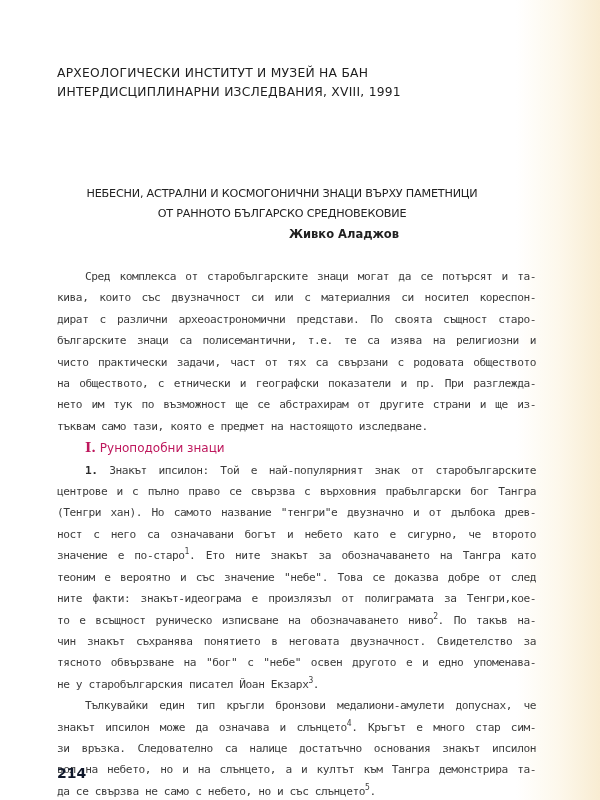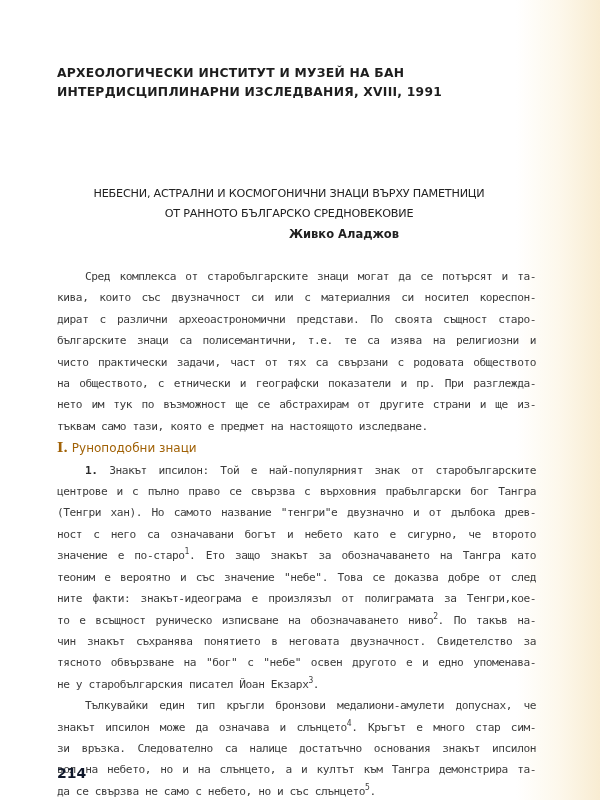--- a/index.html
+++ b/index.html
@@ -13,38 +13,37 @@
       background: linear-gradient(to right, #ffffff 0%, #ffffff 86%, #fdf8ec 93%, #f8ecd2 100%);
       position: relative;
       font-family: "DejaVu Sans Mono", "Liberation Mono", monospace;
       color: #3a3a3a;
     }
     .journal-header {
       position: absolute;
       left: 57px;
       top: 64px;
       font-family: "DejaVu Sans", sans-serif;
-      font-weight: bold;
+      font-weight: normal;
       font-size: 12.3px;
       line-height: 19px;
       color: #1e1e1e;
       letter-spacing: 0.25px;
     }
     .article-title {
       position: absolute;
       left: 0;
       width: 564px;
       top: 184px;
       text-align: center;
       font-family: "DejaVu Sans", sans-serif;
       font-size: 11.2px;
       line-height: 20px;
       color: #222;
       letter-spacing: -0.2px;
-      padding-left: 7px;
     }
     .article-title .t-line { display: block; }
     .author {
       position: absolute;
       left: 0;
       width: 600px;
       top: 227px;
       text-align: center;
       font-family: "DejaVu Sans", sans-serif;
       font-weight: bold;
@@ -71,22 +70,23 @@
     .line.last {
       text-align-last: left;
     }
     .indent {
       padding-left: 28px;
     }
     .section-heading {
       display: block;
       font-family: "DejaVu Sans", sans-serif;
       font-size: 12px;
-      color: #a16207;
+      color: #be185d;
       letter-spacing: 0;
+      margin-left: 28px;
     }
     .section-heading .roman {
       font-family: "DejaVu Serif", serif;
       font-weight: bold;
       font-size: 13.5px;
     }
     .num {
       font-weight: bold;
       color: #2a2a2a;
     }
@@ -136,21 +136,21 @@
   <div class="section-heading">
     <span class="roman">I.</span>
     <span>Руноподобни знаци</span>
   </div>
 
   <div>
     <span class="line indent"><span class="num">1.</span> <span>Знакът ипсилон: Той е най-популярният знак от  старобългарските</span></span>
     <span class="line">центрове и с пълно право се свързва с върховния прабългарски бог Тангра</span>
     <span class="line">(Тенгри хан). Но самото название "тенгри"е двузначно и от дълбока древ-</span>
     <span class="line">ност с него са означавани богът и небето като  е  сигурно, че  второто</span>
-    <span class="line"><span>значение е по-старо</span><sup>1</sup><span>. Ето защо знакът за обозначаването на Тангра като</span></span>
+    <span class="line"><span>значение е по-старо</span><sup>1</sup><span>. Ето ните знакът за обозначаването на Тангра като</span></span>
     <span class="line">теоним е вероятно и със значение "небе". Това се доказва добре от след</span>
     <span class="line">ните факти: знакът-идеограма е произлязъл от полиграмата за Тенгри,кое-</span>
     <span class="line"><span>то е всъщност руническо изписване на обозначаването ниво</span><sup>2</sup><span>. По такъв на-</span></span>
     <span class="line">чин знакът съхранява понятието в неговата двузначност. Свидетелство за</span>
     <span class="line">тясното обвързване на "бог" с "небе" освен другото е и едно упоменава-</span>
     <span class="line last"><span>не у старобългарския писател Йоан Екзарх</span><sup>3</sup><span>.</span></span>
   </div>
 
   <div>
     <span class="line indent">Тълкувайки един тип кръгли бронзови медалиони-амулети допуснах, че</span>

